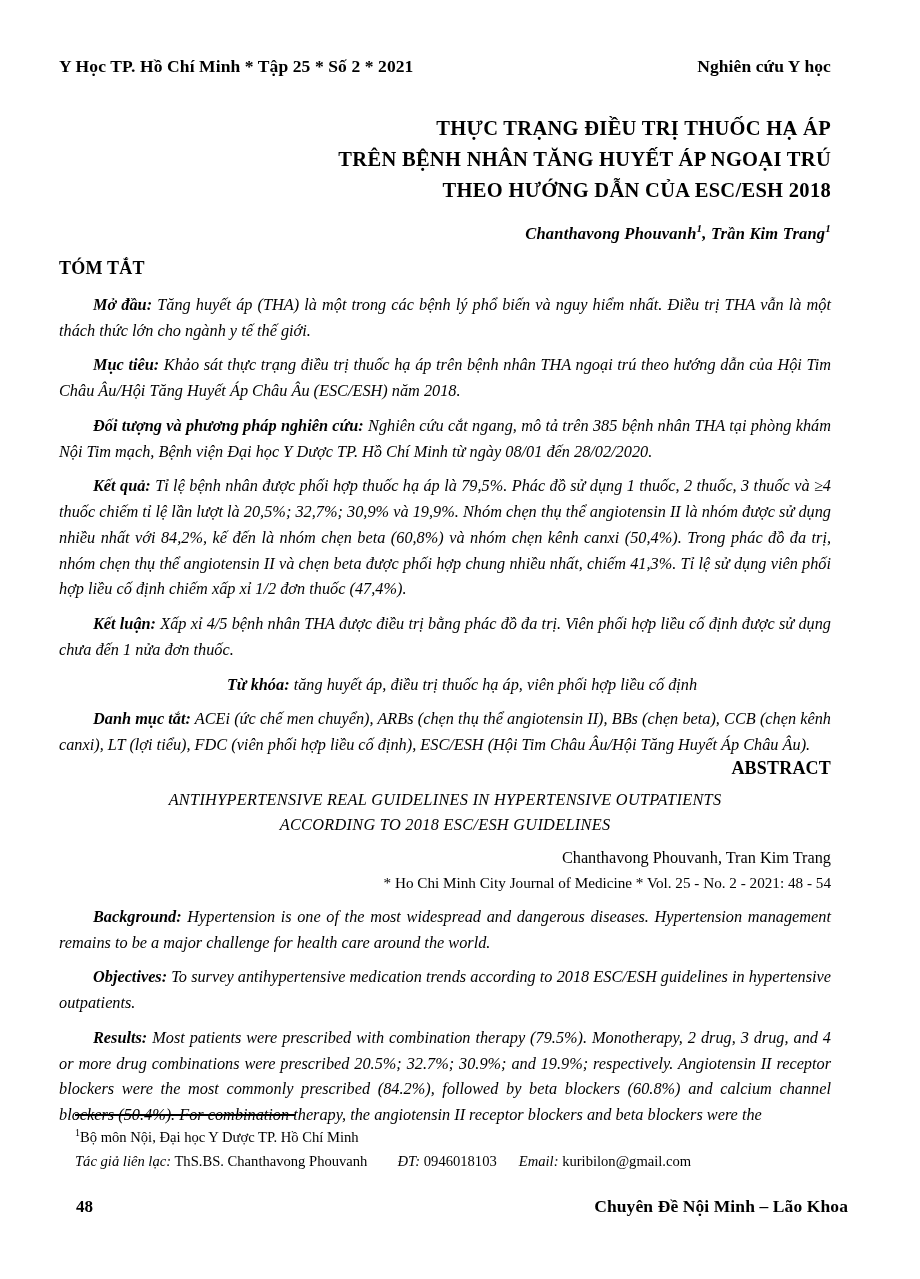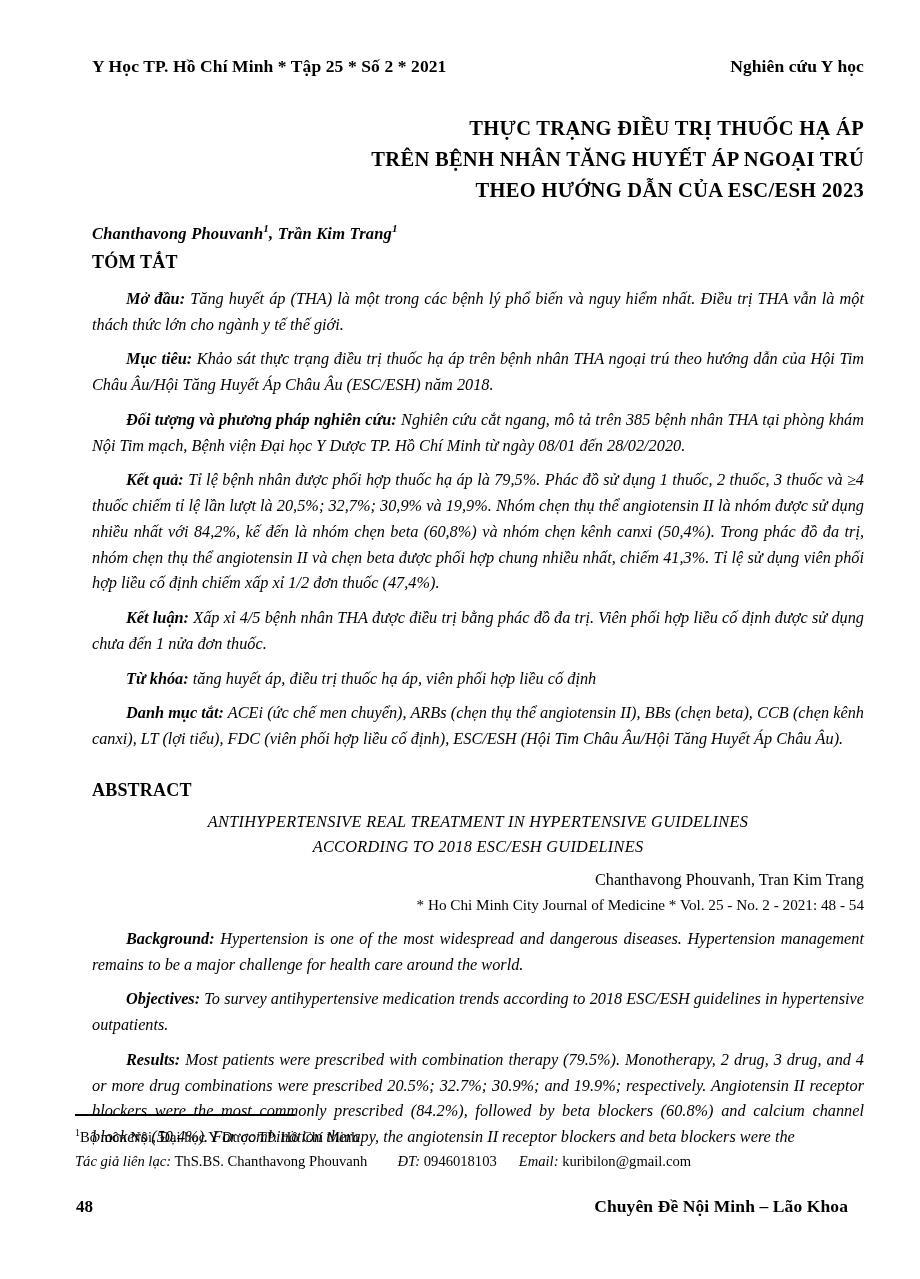--- a/index.html
+++ b/index.html
@@ -15,21 +15,21 @@
     position: relative;
     width: 920px;
     height: 1279px;
     margin: 0 auto;
     background: #ffffff;
     box-sizing: border-box;
     overflow: hidden;
   }
   .content {
     position: absolute;
-    left: 92px;
+    left: 59px;
     top: 0;
     width: 772px;
   }
 
   
   .running-head {
     display: flex;
     justify-content: space-between;
     align-items: baseline;
     padding-top: 56px;
@@ -47,54 +47,54 @@
     font-weight: bold;
     font-size: 20.5px;
     line-height: 1.52;
     letter-spacing: 0.3px;
   }
   .doc-title .tline { display: block; }
 
   
   .authors-vi {
     margin-top: 16px;
-    text-align: left;
+    text-align: right;
     font-style: italic;
     font-weight: bold;
     font-size: 16.5px;
     letter-spacing: 0.2px;
   }
   .authors-vi sup { font-size: 11px; vertical-align: super; }
 
   
   .sec-head {
     font-weight: bold;
     font-size: 18px;
-    margin-top: 8px;
+    margin-top: 14px;
     margin-bottom: 4px;
     letter-spacing: 0.2px;
   }
-  .sec-head.abstract-head { margin-top: 28px; }
+  .sec-head.abstract-head { margin-top: 0; text-align: right; }
 
   
   p.para {
     margin: 0 0 0 0;
     padding-top: 9px;
     text-align: justify;
     text-justify: inter-word;
     font-style: italic;
     font-size: 16.3px;
     line-height: 1.58;
     text-indent: 34px;
   }
   p.para .lead {
     font-weight: bold;
     font-style: italic;
   }
-  p.para.nojust { text-align: left; }
+  p.para.nojust { text-align: center; }
 
   
   .eng-title {
     margin-top: 8px;
     text-align: center;
     font-style: italic;
     font-size: 16.3px;
     line-height: 1.56;
     letter-spacing: 0.3px;
   }
@@ -162,21 +162,21 @@
   <div class="content">
 
     <div class="running-head">
       <span class="rh-left">Y Học TP. Hồ Chí Minh * Tập 25 * Số 2 * 2021</span>
       <span class="rh-right">Nghiên cứu Y học</span>
     </div>
 
     <div class="doc-title">
       <span class="tline">THỰC TRẠNG ĐIỀU TRỊ THUỐC HẠ ÁP</span>
       <span class="tline">TRÊN BỆNH NHÂN TĂNG HUYẾT ÁP NGOẠI TRÚ</span>
-      <span class="tline">THEO HƯỚNG DẪN CỦA ESC/ESH 2023</span>
+      <span class="tline">THEO HƯỚNG DẪN CỦA ESC/ESH 2018</span>
     </div>
 
     <div class="authors-vi">
       <span>Chanthavong Phouvanh</span><sup>1</sup><span>, </span><span>Trần Kim Trang</span><sup>1</sup>
     </div>
 
     <div class="sec-head">TÓM TẮT</div>
 
     <p class="para"><span class="lead">Mở đầu:</span><span> Tăng huyết áp (THA) là một trong các bệnh lý phổ biến và nguy hiểm nhất. Điều trị THA vẫn là một thách thức lớn cho ngành y tế thế giới.</span></p>
 
@@ -188,21 +188,21 @@
 
     <p class="para"><span class="lead">Kết luận:</span><span> Xấp xỉ 4/5 bệnh nhân THA được điều trị bằng phác đồ đa trị. Viên phối hợp liều cố định được sử dụng chưa đến 1 nửa đơn thuốc.</span></p>
 
     <p class="para nojust"><span class="lead">Từ khóa:</span><span> tăng huyết áp, điều trị thuốc hạ áp, viên phối hợp liều cố định</span></p>
 
     <p class="para"><span class="lead">Danh mục tắt:</span><span> ACEi (ức chế men chuyển), ARBs (chẹn thụ thể angiotensin II), BBs (chẹn beta), CCB (chẹn kênh canxi), LT (lợi tiểu), FDC (viên phối hợp liều cố định), ESC/ESH (Hội Tim Châu Âu/Hội Tăng Huyết Áp Châu Âu).</span></p>
 
     <div class="sec-head abstract-head">ABSTRACT</div>
 
     <div class="eng-title">
-      <span class="tline">ANTIHYPERTENSIVE REAL TREATMENT IN HYPERTENSIVE GUIDELINES</span>
+      <span class="tline">ANTIHYPERTENSIVE REAL GUIDELINES IN HYPERTENSIVE OUTPATIENTS</span>
       <span class="tline">ACCORDING TO 2018 ESC/ESH GUIDELINES</span>
     </div>
 
     <div class="eng-authors">Chanthavong Phouvanh, Tran Kim Trang</div>
     <div class="eng-citation">* Ho Chi Minh City Journal of Medicine * Vol. 25 - No. 2 - 2021: 48 - 54</div>
 
     <p class="para"><span class="lead">Background:</span><span> Hypertension is one of the most widespread and dangerous diseases. Hypertension management remains to be a major challenge for health care around the world.</span></p>
 
     <p class="para"><span class="lead">Objectives:</span><span> To survey antihypertensive medication trends according to 2018 ESC/ESH guidelines in hypertensive outpatients.</span></p>
 

